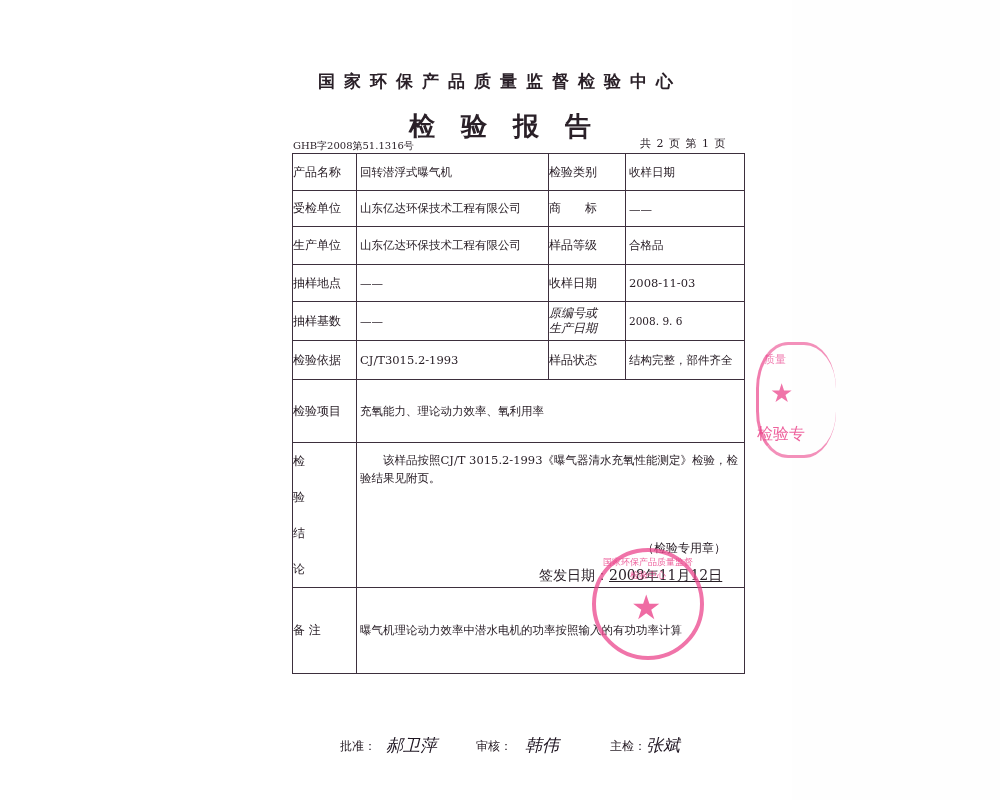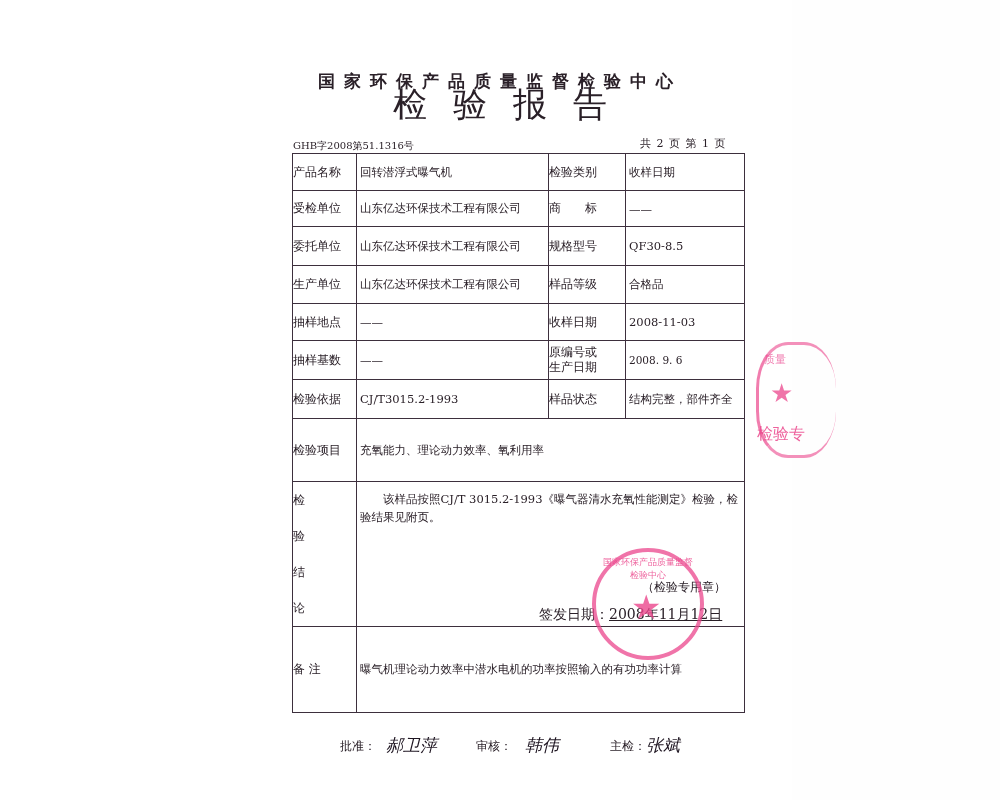--- a/index.html
+++ b/index.html
@@ -1,28 +1,28 @@
 <!DOCTYPE html>
 <html><head>
 <meta charset="utf-8">
 <style>
   html, body { margin:0; padding:0; }
   body { width:1000px; height:800px; background:#ffffff; position:relative; overflow:hidden;
          font-family:"DejaVu Serif", "Liberation Serif", serif; color:#2a2028; }
   .rightstrip { position:absolute; left:792px; top:0; width:208px; height:800px; background:#fefefe; }
   .org { position:absolute; left:0; width:1000px; top:70px; text-align:center; font-size:17px;
          font-weight:bold; letter-spacing:9px; font-family:"DejaVu Sans", sans-serif; color:#2a2028; }
-  .title { position:absolute; left:0; width:1000px; top:82px; text-align:center; font-size:34px;
-           font-weight:normal; letter-spacing:26px; font-family:"DejaVu Sans", sans-serif; padding-left:26px; box-sizing:border-box; }
+  .title { position:absolute; left:0; width:1000px; top:109px; text-align:center; font-size:26px;
+           font-weight:bold; letter-spacing:26px; font-family:"DejaVu Sans", sans-serif; padding-left:26px; box-sizing:border-box; }
   .docno { position:absolute; left:293px; top:139px; font-size:10px; }
   .pageinfo { position:absolute; left:640px; width:104px; top:136px; font-size:11px; text-align:left; letter-spacing:1px; }
   table { position:absolute; left:292px; top:153px; border-collapse:collapse; width:452px; table-layout:fixed; }
   td { border:1.3px solid #3d2f3d; font-size:11.5px; padding:0 0 0 3px; vertical-align:middle; overflow:hidden; white-space:nowrap; }
   td.lab { text-align:left; padding:0; font-size:12px; }
-  td.lab2 { line-height:15px; }
+  td.lab2 { line-height:15px;font-style:italic; }
   .concl-label { text-align:center; line-height:36px; font-size:12px; }
   .concl-text { position:relative; vertical-align:top; white-space:normal; padding-top:8px; line-height:18px; }
   .concl-text .para { text-indent:2em; padding-right:6px; }
   .stamp-label { position:absolute; left:285px; top:96px; font-size:12px; }
   .issue { position:absolute; left:182px; top:123px; font-size:14px; }
   .seal { position:absolute; left:592px; top:548px; width:112px; height:112px; border-radius:50%;
           border:4px solid rgba(235,70,140,0.75); box-sizing:border-box; }
   .seal-star { position:absolute; left:631px; top:590px; font-size:34px; color:rgba(235,70,140,0.8); line-height:1; }
   .seal-text { position:absolute; left:600px; top:556px; width:96px; text-align:center; font-size:9px; color:rgba(235,70,140,0.85);
                font-family:"DejaVu Sans", sans-serif; }
@@ -57,26 +57,20 @@
     <td class="lab">产品名称</td>
     <td>回转潜浮式曝气机</td>
     <td class="lab">检验类别</td>
     <td>收样日期</td>
   </tr>
   <tr style="height:36px">
     <td class="lab">受检单位</td>
     <td>山东亿达环保技术工程有限公司</td>
     <td class="lab">商　　标</td>
     <td>——</td>
-  </tr>
-  <tr style="height:39px">
-    <td class="lab">委托单位</td>
-    <td>山东亿达环保技术工程有限公司</td>
-    <td class="lab">规格型号</td>
-    <td>QF30-8.5</td>
   </tr>
   <tr style="height:38px">
     <td class="lab">生产单位</td>
     <td>山东亿达环保技术工程有限公司</td>
     <td class="lab">样品等级</td>
     <td>合格品</td>
   </tr>
   <tr style="height:37px">
     <td class="lab">抽样地点</td>
     <td>——</td>

